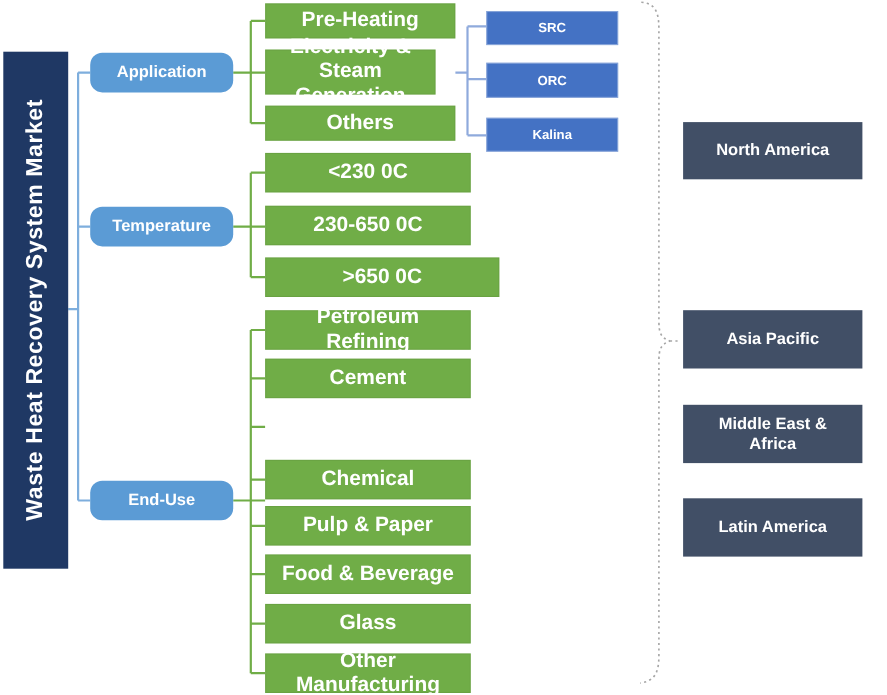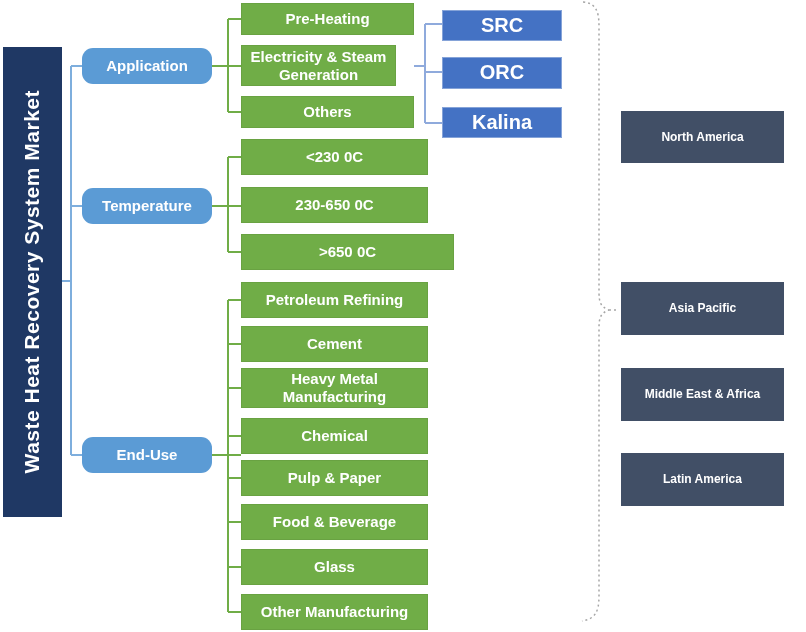--- a/index.html
+++ b/index.html
@@ -13,23 +13,23 @@
     text-align:center;color:#ffffff;box-sizing:border-box;line-height:1.18;
   }
   .banner{
     background:var(--navy);
   }
   .banner span{
     writing-mode:vertical-rl;transform:rotate(180deg);
     font-size:21px;letter-spacing:0.5px;white-space:nowrap;
   }
   .category{background:var(--light_blue);font-size:15px;border-radius:11px;}
-  .green-node{background:var(--green);font-size:15px;border:1px solid rgba(0,0,0,0.06);padding:0 6px;justify-content:center;}
-  .blue-node{background:var(--blue);font-size:20px;border:1px solid rgba(255,255,255,0.35);}
-  .region{background:var(--slate);font-size:12px;padding:0 10px;}
+  .green-node{background:var(--green);font-size:19px;border:1px solid rgba(0,0,0,0.06);padding:0 6px;justify-content:center;}
+  .blue-node{background:var(--blue);font-size:12px;border:1px solid rgba(255,255,255,0.35);}
+  .region{background:var(--slate);font-size:15px;padding:0 10px;}
 </style>
 </head>
 <body>
 
 <div class="canvas">
 
   <svg class="overlay" width="806" height="632">
 
     <path d="M62 281 H71 M71 66 V455 M71 66 H82 M71 206 H82 M71 455 H82" fill="none" stroke="var(--connector_blue)" stroke-width="2"></path>
 
@@ -87,23 +87,20 @@
   <div class="box green-node" style="left:241px;top:234px;width:213px;height:36px;">
     <span>&gt;650 0C</span>
   </div>
 
   <div class="box green-node" style="left:241px;top:282px;width:187px;height:36px;">
     <span>Petroleum Refining</span>
   </div>
   <div class="box green-node" style="left:241px;top:326px;width:187px;height:36px;">
     <span>Cement</span>
   </div>
-  <div class="box green-node" style="left:241px;top:368px;width:187px;height:40px;">
-    <span>Heavy Metal Manufacturing</span>
-  </div>
   <div class="box green-node" style="left:241px;top:418px;width:187px;height:36px;">
     <span>Chemical</span>
   </div>
   <div class="box green-node" style="left:241px;top:460px;width:187px;height:36px;">
     <span>Pulp &amp; Paper</span>
   </div>
   <div class="box green-node" style="left:241px;top:504px;width:187px;height:36px;">
     <span>Food &amp; Beverage</span>
   </div>
   <div class="box green-node" style="left:241px;top:549px;width:187px;height:36px;">

